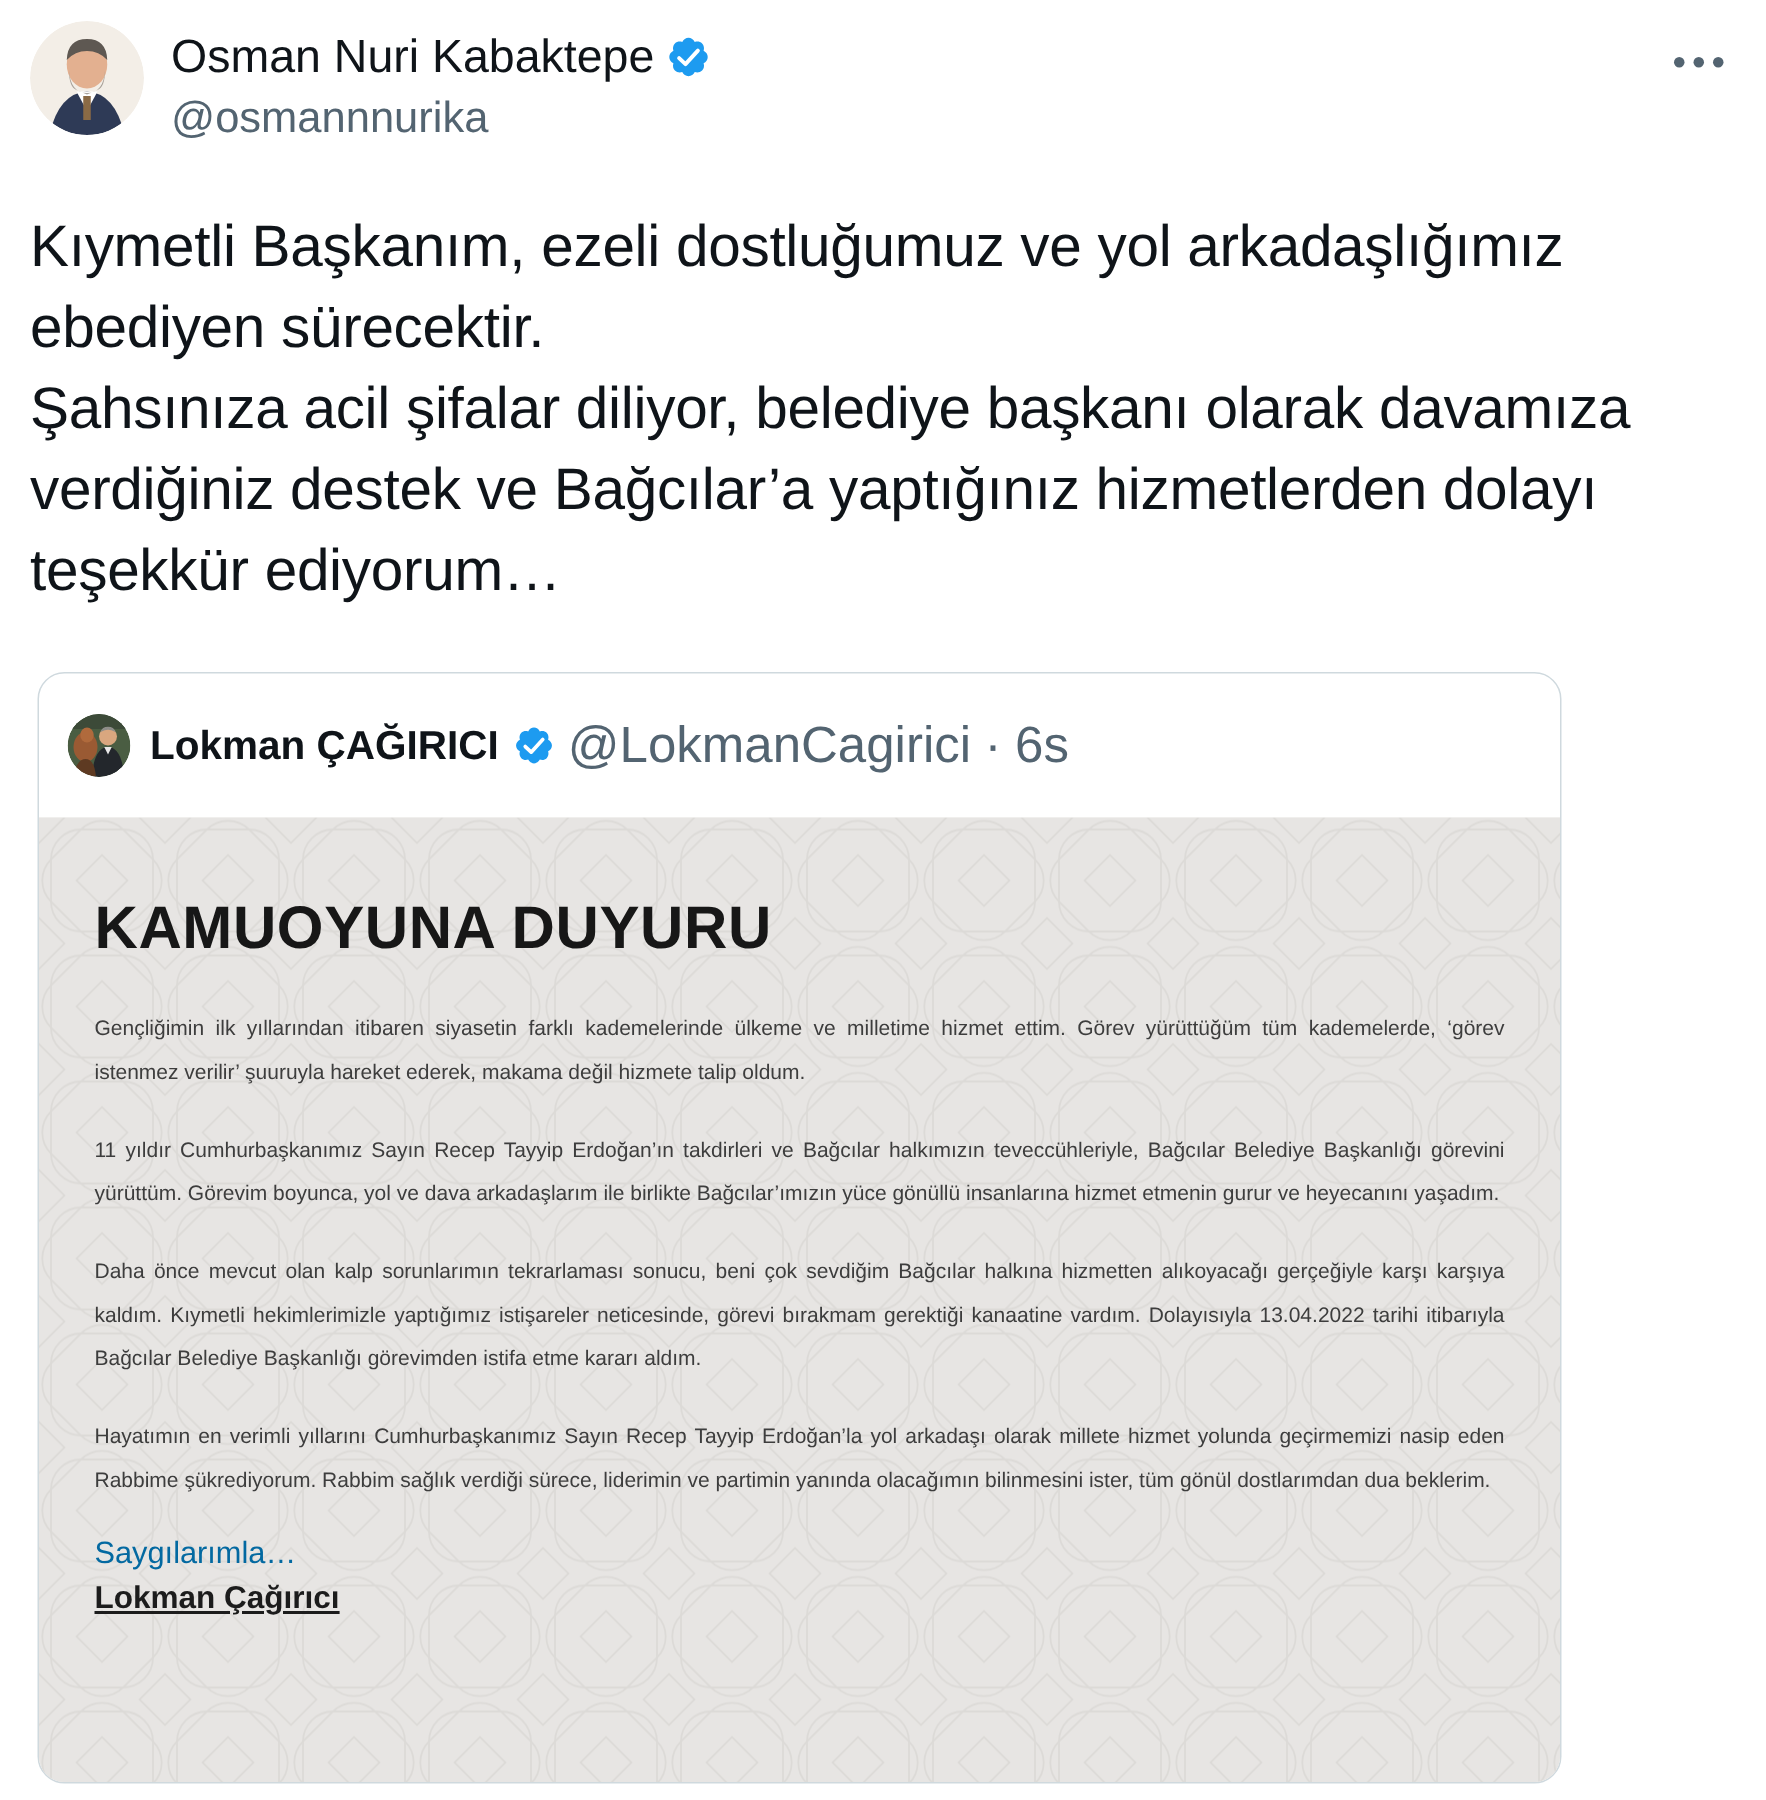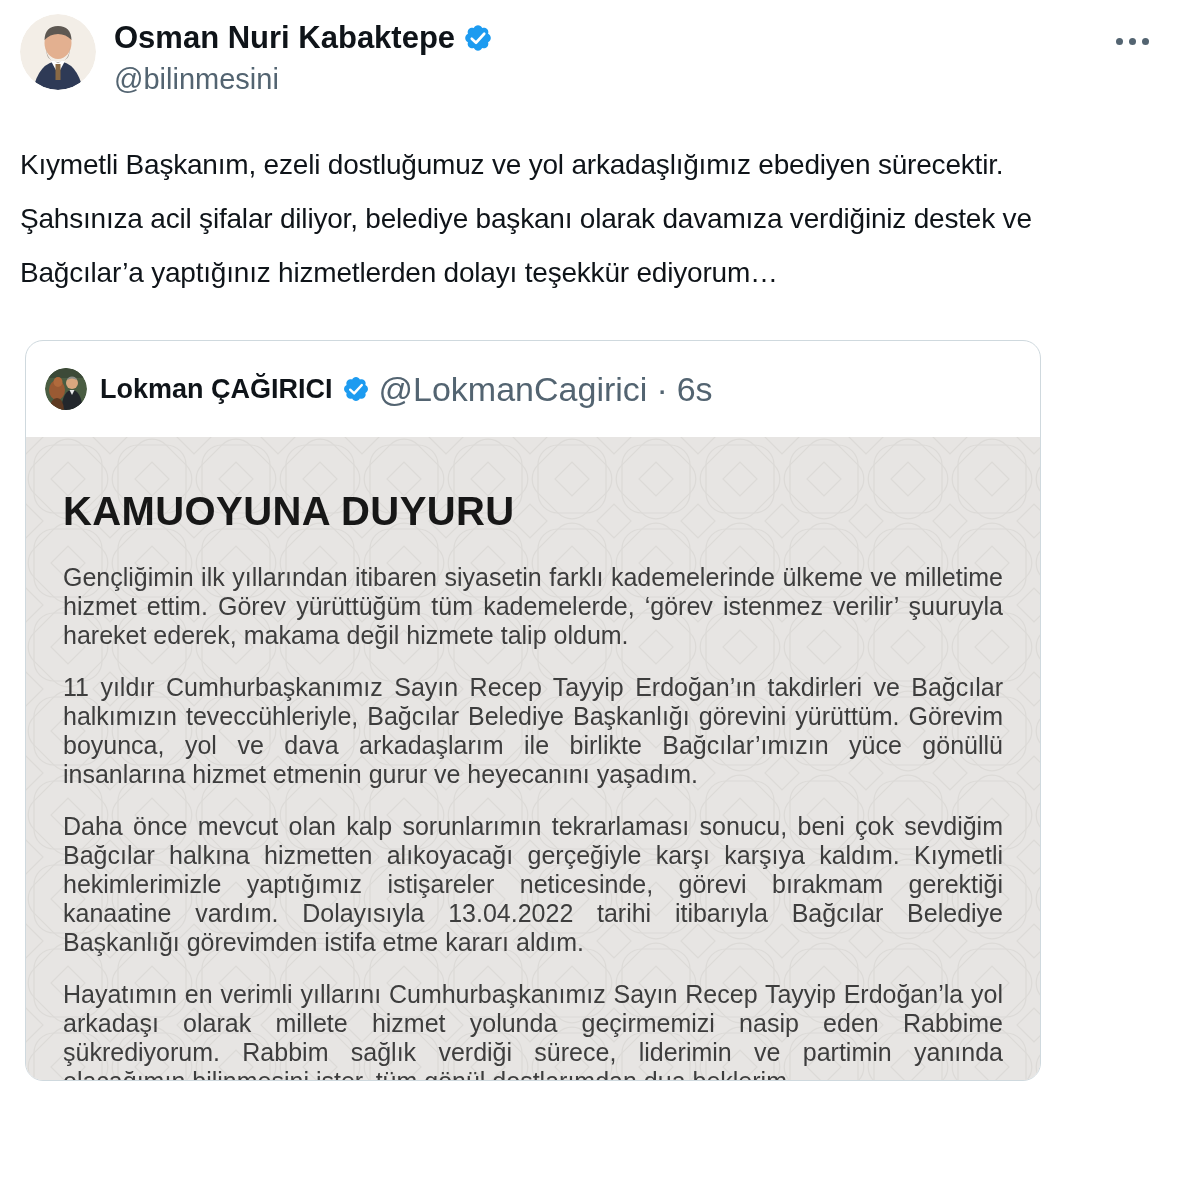--- a/index.html
+++ b/index.html
@@ -9,30 +9,30 @@
     font-family:"Liberation Sans", sans-serif;
     color:#0f1419;
   }
   .tweet { padding:14px 16px 0 20px; }
 
   
   .tw-header { display:flex; align-items:flex-start; }
   .avatar-lg { width:76px; height:76px; border-radius:50%; overflow:hidden; flex:0 0 auto; }
   .name-block { margin-left:18px; padding-top:6px; }
   .name-row { display:flex; align-items:center; gap:8px; }
-  .display-name { font-size:31px; font-weight:bold; color:#0f1419; }
+  .display-name { font-size:31px; font-weight:normal; color:#0f1419; }
   .handle { font-size:29px; color:#536471; margin-top:7px; }
   .badge { width:30px; height:30px; flex:0 0 auto; }
   .more-btn { margin-left:auto; margin-right:6px; margin-top:18px; display:flex; gap:6px; padding:6px; cursor:pointer; }
   .more-btn i { width:7px; height:7px; border-radius:50%; background:#536471; display:block; }
 
   
   .tweet-text {
     margin-top:42px; width:1100px;
-    font-size:28px; line-height:54px; color:#0f1419;
+    font-size:39px; line-height:54px; color:#0f1419;
     white-space:pre-line; letter-spacing:-0.2px;
   }
 
   
   .quote-card {
     margin:40px 0 0 5px; width:1016px;
     border:1px solid #cfd9de; border-radius:18px;
     overflow:hidden; background:#fff; cursor:pointer;
   }
   .quote-header { display:flex; align-items:center; padding:27px 16px 27px 19px; }
@@ -44,21 +44,21 @@
 
   
   .quote-image { position:relative; height:643px; background:#e7e5e3; }
   .pattern-svg { position:absolute; inset:0; width:100%; height:100%; display:block; }
   .img-content { position:relative; padding:52px 37px 0 37px; }
   .img-title {
     font-size:40px; font-weight:bold; color:#171717;
     letter-spacing:0.4px; margin-bottom:29px;
   }
   .img-p {
-    font-size:25px; line-height:29px; color:#3d3d3d;
+    font-size:14px; line-height:29px; color:#3d3d3d;
     text-align:justify; margin-bottom:23px;
   }
   .img-closing { font-size:20.5px; color:#0369a1; margin-bottom:6px; }
   .img-signature { font-size:21px; font-weight:bold; color:#1c1c1c;text-decoration:underline; }
 </style>
 </head>
 <body>
 
 <div class="tweet">
 
@@ -82,21 +82,21 @@
       </svg>
     </div>
     <div class="name-block">
       <div class="name-row">
         <span class="display-name">Osman Nuri Kabaktepe</span>
         <svg class="badge" viewBox="0 0 24 24">
           <path fill="#1d9bf0" d="M22.25 12c0-1.43-.88-2.67-2.19-3.34.46-1.39.2-2.9-.81-3.91s-2.52-1.27-3.91-.81c-.66-1.31-1.91-2.19-3.34-2.19s-2.67.88-3.33 2.19c-1.4-.46-2.91-.2-3.92.81s-1.26 2.52-.8 3.91c-1.31.67-2.2 1.91-2.2 3.34s.89 2.67 2.2 3.34c-.46 1.39-.21 2.9.8 3.91s2.52 1.26 3.91.81c.67 1.31 1.91 2.19 3.34 2.19s2.68-.88 3.34-2.19c1.39.45 2.9.2 3.91-.81s1.27-2.52.81-3.91c1.31-.67 2.19-1.91 2.19-3.34z"></path>
           <path d="M7 12.6 L10.4 15.8 L17 8.6" fill="none" stroke="#ffffff" stroke-width="2.1" stroke-linecap="round" stroke-linejoin="round"></path>
         </svg>
       </div>
-      <div class="handle">@bilinmesini</div>
+      <div class="handle">@osmannnurika</div>
     </div>
     <div class="more-btn">
         <i></i>
         <i></i>
         <i></i>
       </div>
   </div>
 
   <div class="tweet-text">Kıymetli Başkanım, ezeli dostluğumuz ve yol arkadaşlığımız ebediyen sürecektir.
 Şahsınıza acil şifalar diliyor, belediye başkanı olarak davamıza verdiğiniz destek ve Bağcılar’a yaptığınız hizmetlerden dolayı teşekkür ediyorum…</div>

